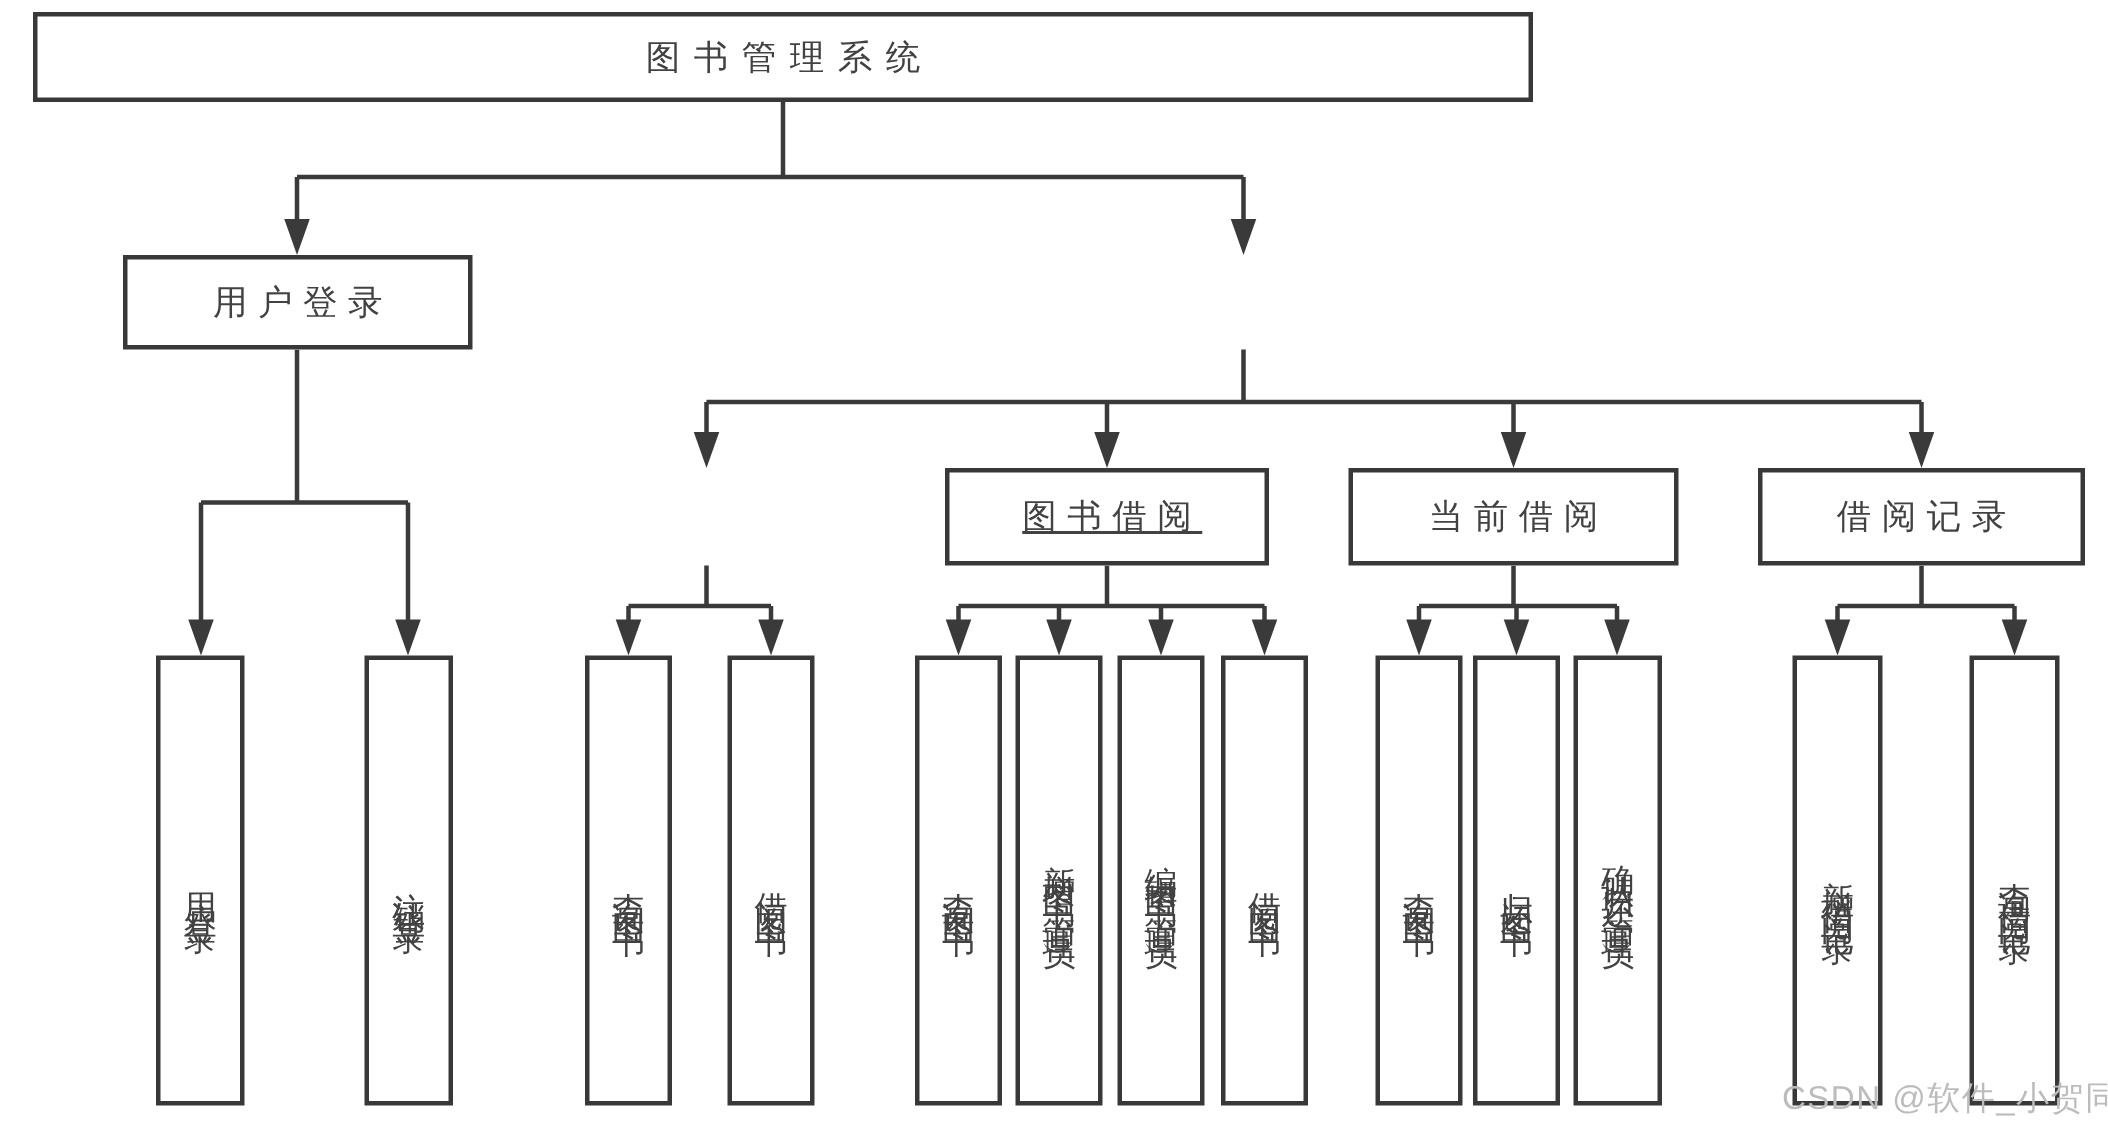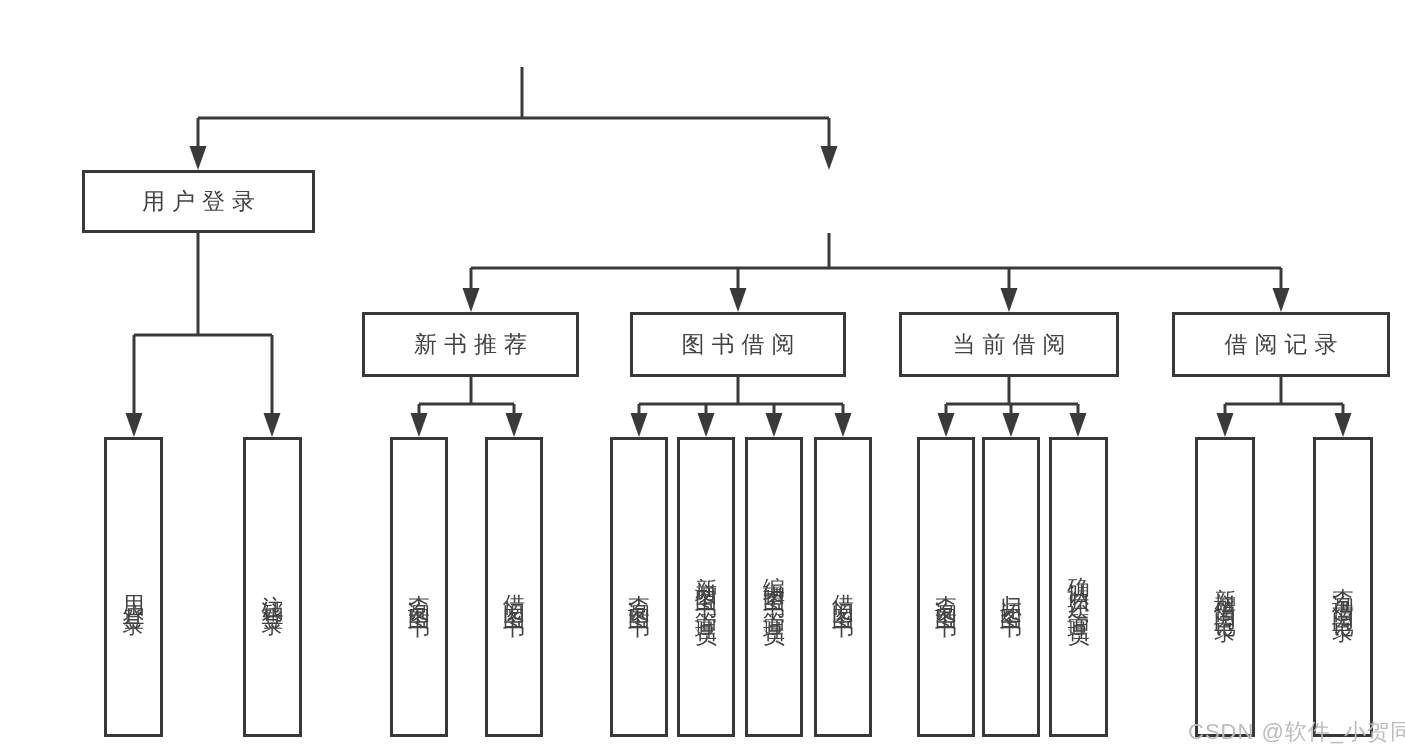--- a/index.html
+++ b/index.html
@@ -105,29 +105,29 @@
       <polygon points="1069.5,413 1086.5,413 1078,437"></polygon>
     </g>
 
     <g>
       <path d="M1281 377 V404 M1225 404 H1343 M1225 404 V417 M1343 404 V417"></path>
       <polygon points="1216.5,413 1233.5,413 1225,437"></polygon>
       <polygon points="1334.5,413 1351.5,413 1343,437"></polygon>
     </g>
   </svg>
 
+  <div class="box hbox root-box" style="left:22px;top:8px;width:1000px;height:60px;">
+    <span>图书管理系统</span>
+  </div>
 
   <div class="box hbox" style="left:82px;top:170px;width:233px;height:63px;">
     <span>用户登录</span>
   </div>
 
-  <div class="box hbox" style="left:362px;top:312px;width:217px;height:65px;">
-    <span>新书推荐</span>
-  </div>
-  <div class="box hbox" style="left:630px;top:312px;width:216px;height:65px;">
+  <div class="box hbox" style="left:630px;top:312px;width:216px;height:65px;text-decoration:underline;">
     <span>图书借阅</span>
   </div>
   <div class="box hbox" style="left:899px;top:312px;width:220px;height:65px;">
     <span>当前借阅</span>
   </div>
   <div class="box hbox" style="left:1172px;top:312px;width:218px;height:65px;justify-content:center;">
     <span>借阅记录</span>
   </div>
 
   <div class="box vbox" style="left:104px;top:437px;width:59px;height:300px;">

